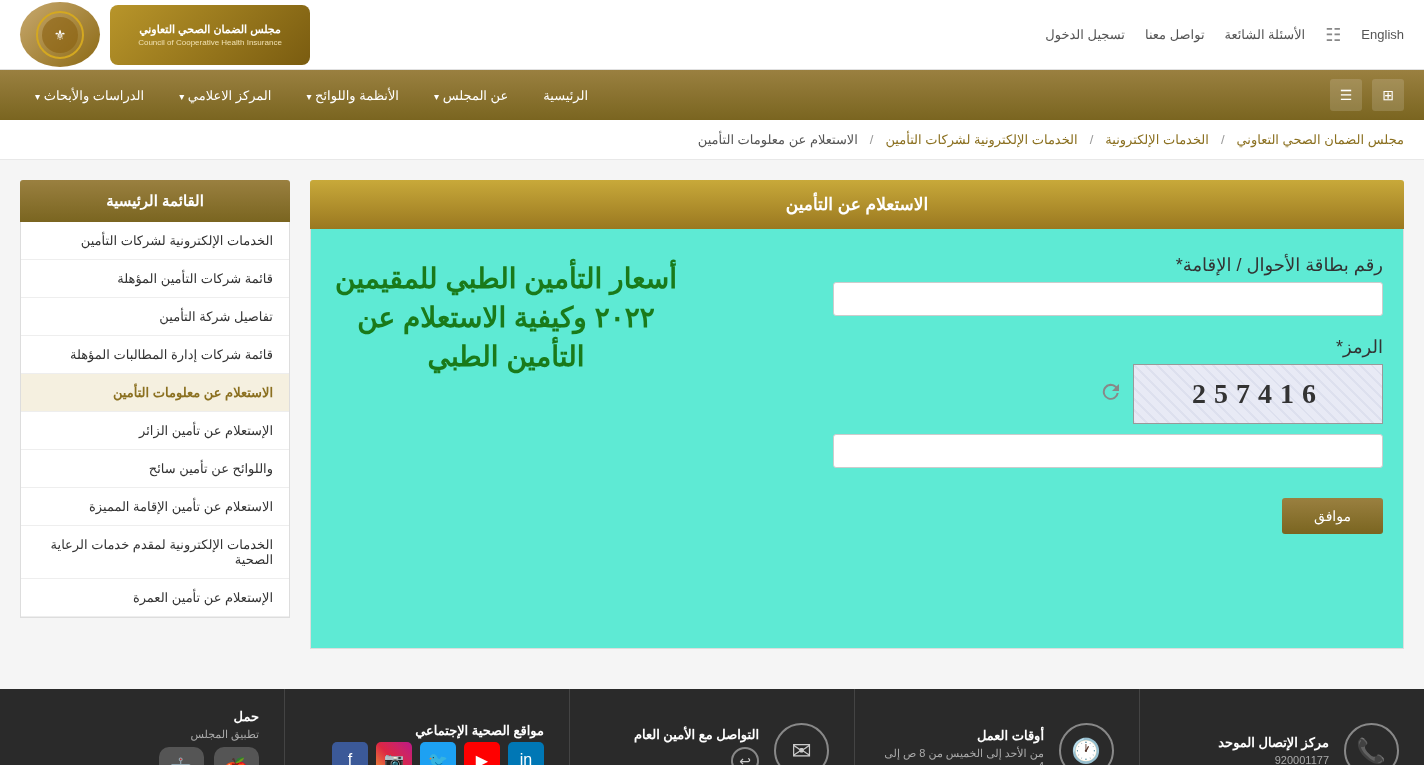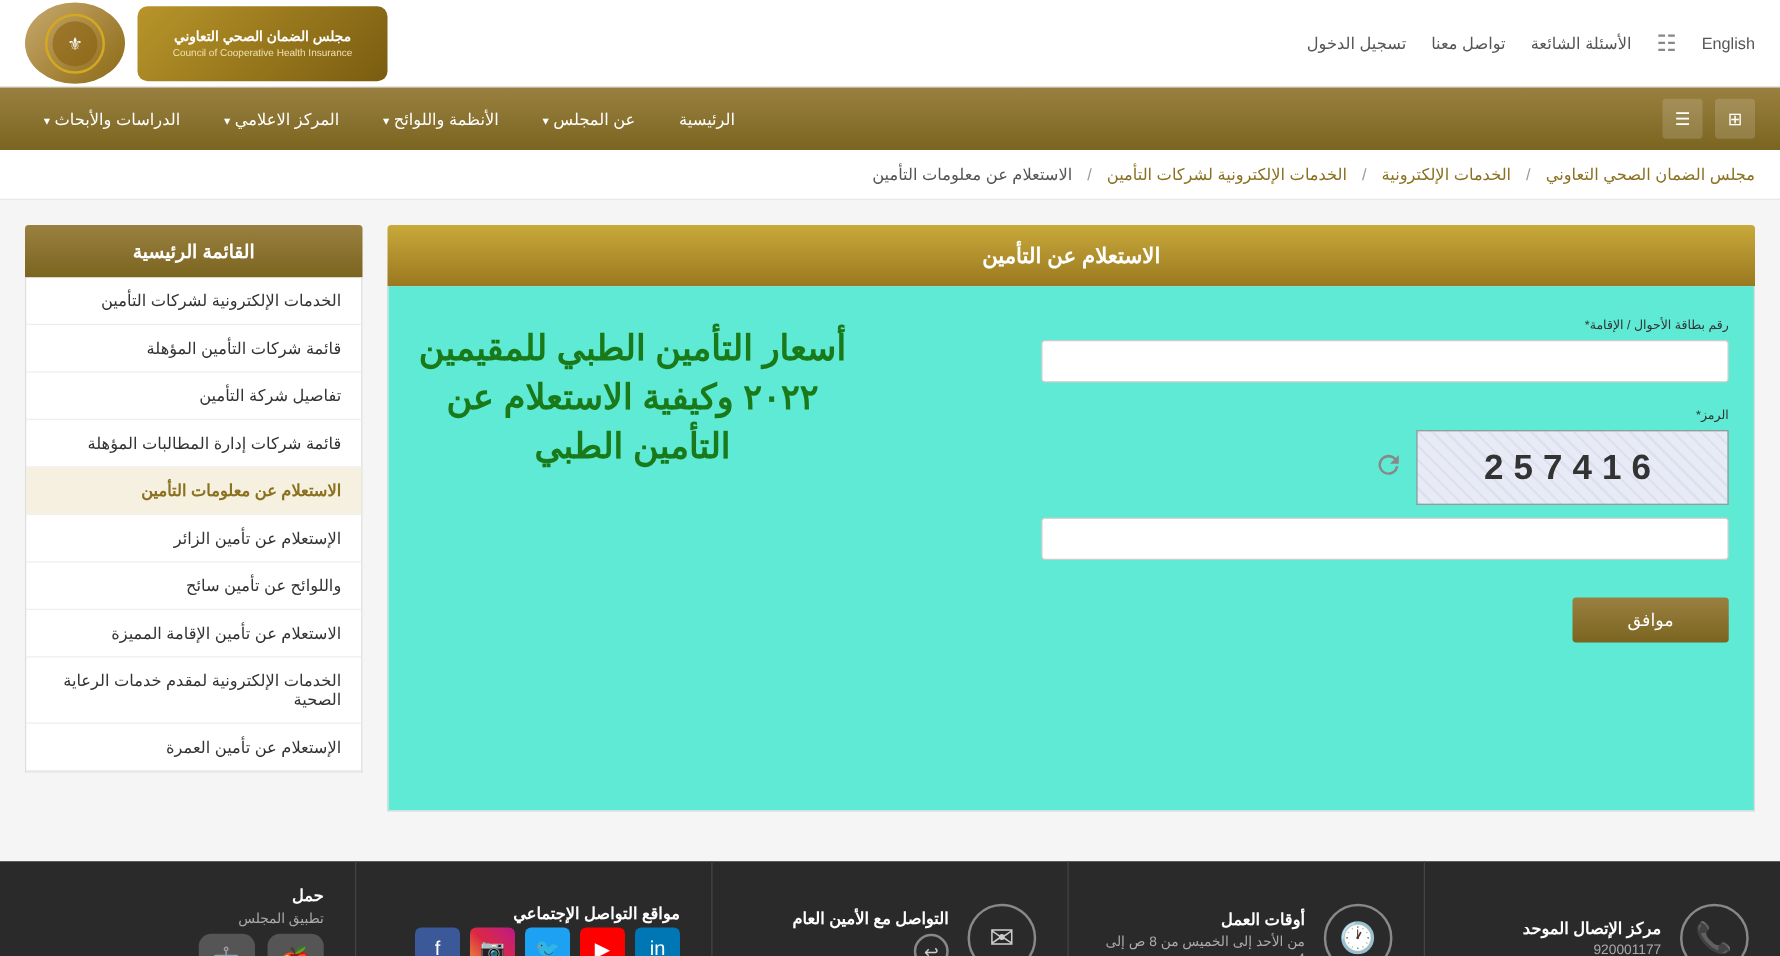--- a/index.html
+++ b/index.html
@@ -207,21 +207,21 @@
       width: 350px;
     }
 
     .form-field {
       margin-bottom: 20px;
       text-align: right;
     }
     .form-field label {
       display: block;
       margin-bottom: 6px;
-      font-size: 10px;
+      font-size: 18px;
       color: #333;
     }
     .form-field input[type="text"] {
       width: 100%;
       max-width: 550px;
       padding: 8px 10px;
       border: 1px solid #ccc;
       border-radius: 3px;
       font-size: 14px;
       direction: rtl;
@@ -235,21 +235,21 @@
     }
     .captcha-image {
       background: #e8e8f0;
       border: 1px solid #999;
       width: 250px;
       height: 60px;
       display: flex;
       align-items: center;
       justify-content: center;
       font-size: 28px;
-      font-family: Liberation Sans, sans-serif;
+      font-family: Liberation Serif, serif;
       font-weight: bold;
       color: #333;
       letter-spacing: 8px;
       background: repeating-linear-gradient(
         45deg,
         #dde0ee,
         #dde0ee 2px,
         #e8eaf5 2px,
         #e8eaf5 8px
       );
@@ -268,21 +268,21 @@
       border-radius: 3px;
       font-size: 14px;
       margin-top: 10px;
     }
 
     .submit-btn {
       background: #8b7028;
       background: linear-gradient(to bottom, #9a8040, #7a6520);
       color: #fff;
       border: none;
-      padding: 10px 44px;
+      padding: 10px 32px;
       font-size: 14px;
       cursor: pointer;
       border-radius: 3px;
       margin-top: 10px;
     }
 
     
     .footer {
       background: #2a2a2a;
       color: #ccc;
@@ -517,21 +517,21 @@
       <div class="footer-text">
         <h4>التواصل مع الأمين العام</h4>
         <div style="display:flex; align-items:center; gap:5px; margin-top:5px;">
           <div class="footer-icon-circle" style="width:28px;height:28px;font-size:14px;">↩</div>
         </div>
       </div>
     </div>
 
     <div class="footer-section">
       <div class="footer-text">
-        <h4>مواقع التواصل الإجتماعي</h4>
+        <h4>مواقع الصحية الإجتماعي</h4>
         <div class="social-icons">
           <div class="social-icon social-in">in</div>
           <div class="social-icon social-yt">▶</div>
           <div class="social-icon social-tw">🐦</div>
           <div class="social-icon social-ig">📷</div>
           <div class="social-icon social-fb">f</div>
         </div>
       </div>
     </div>
 

